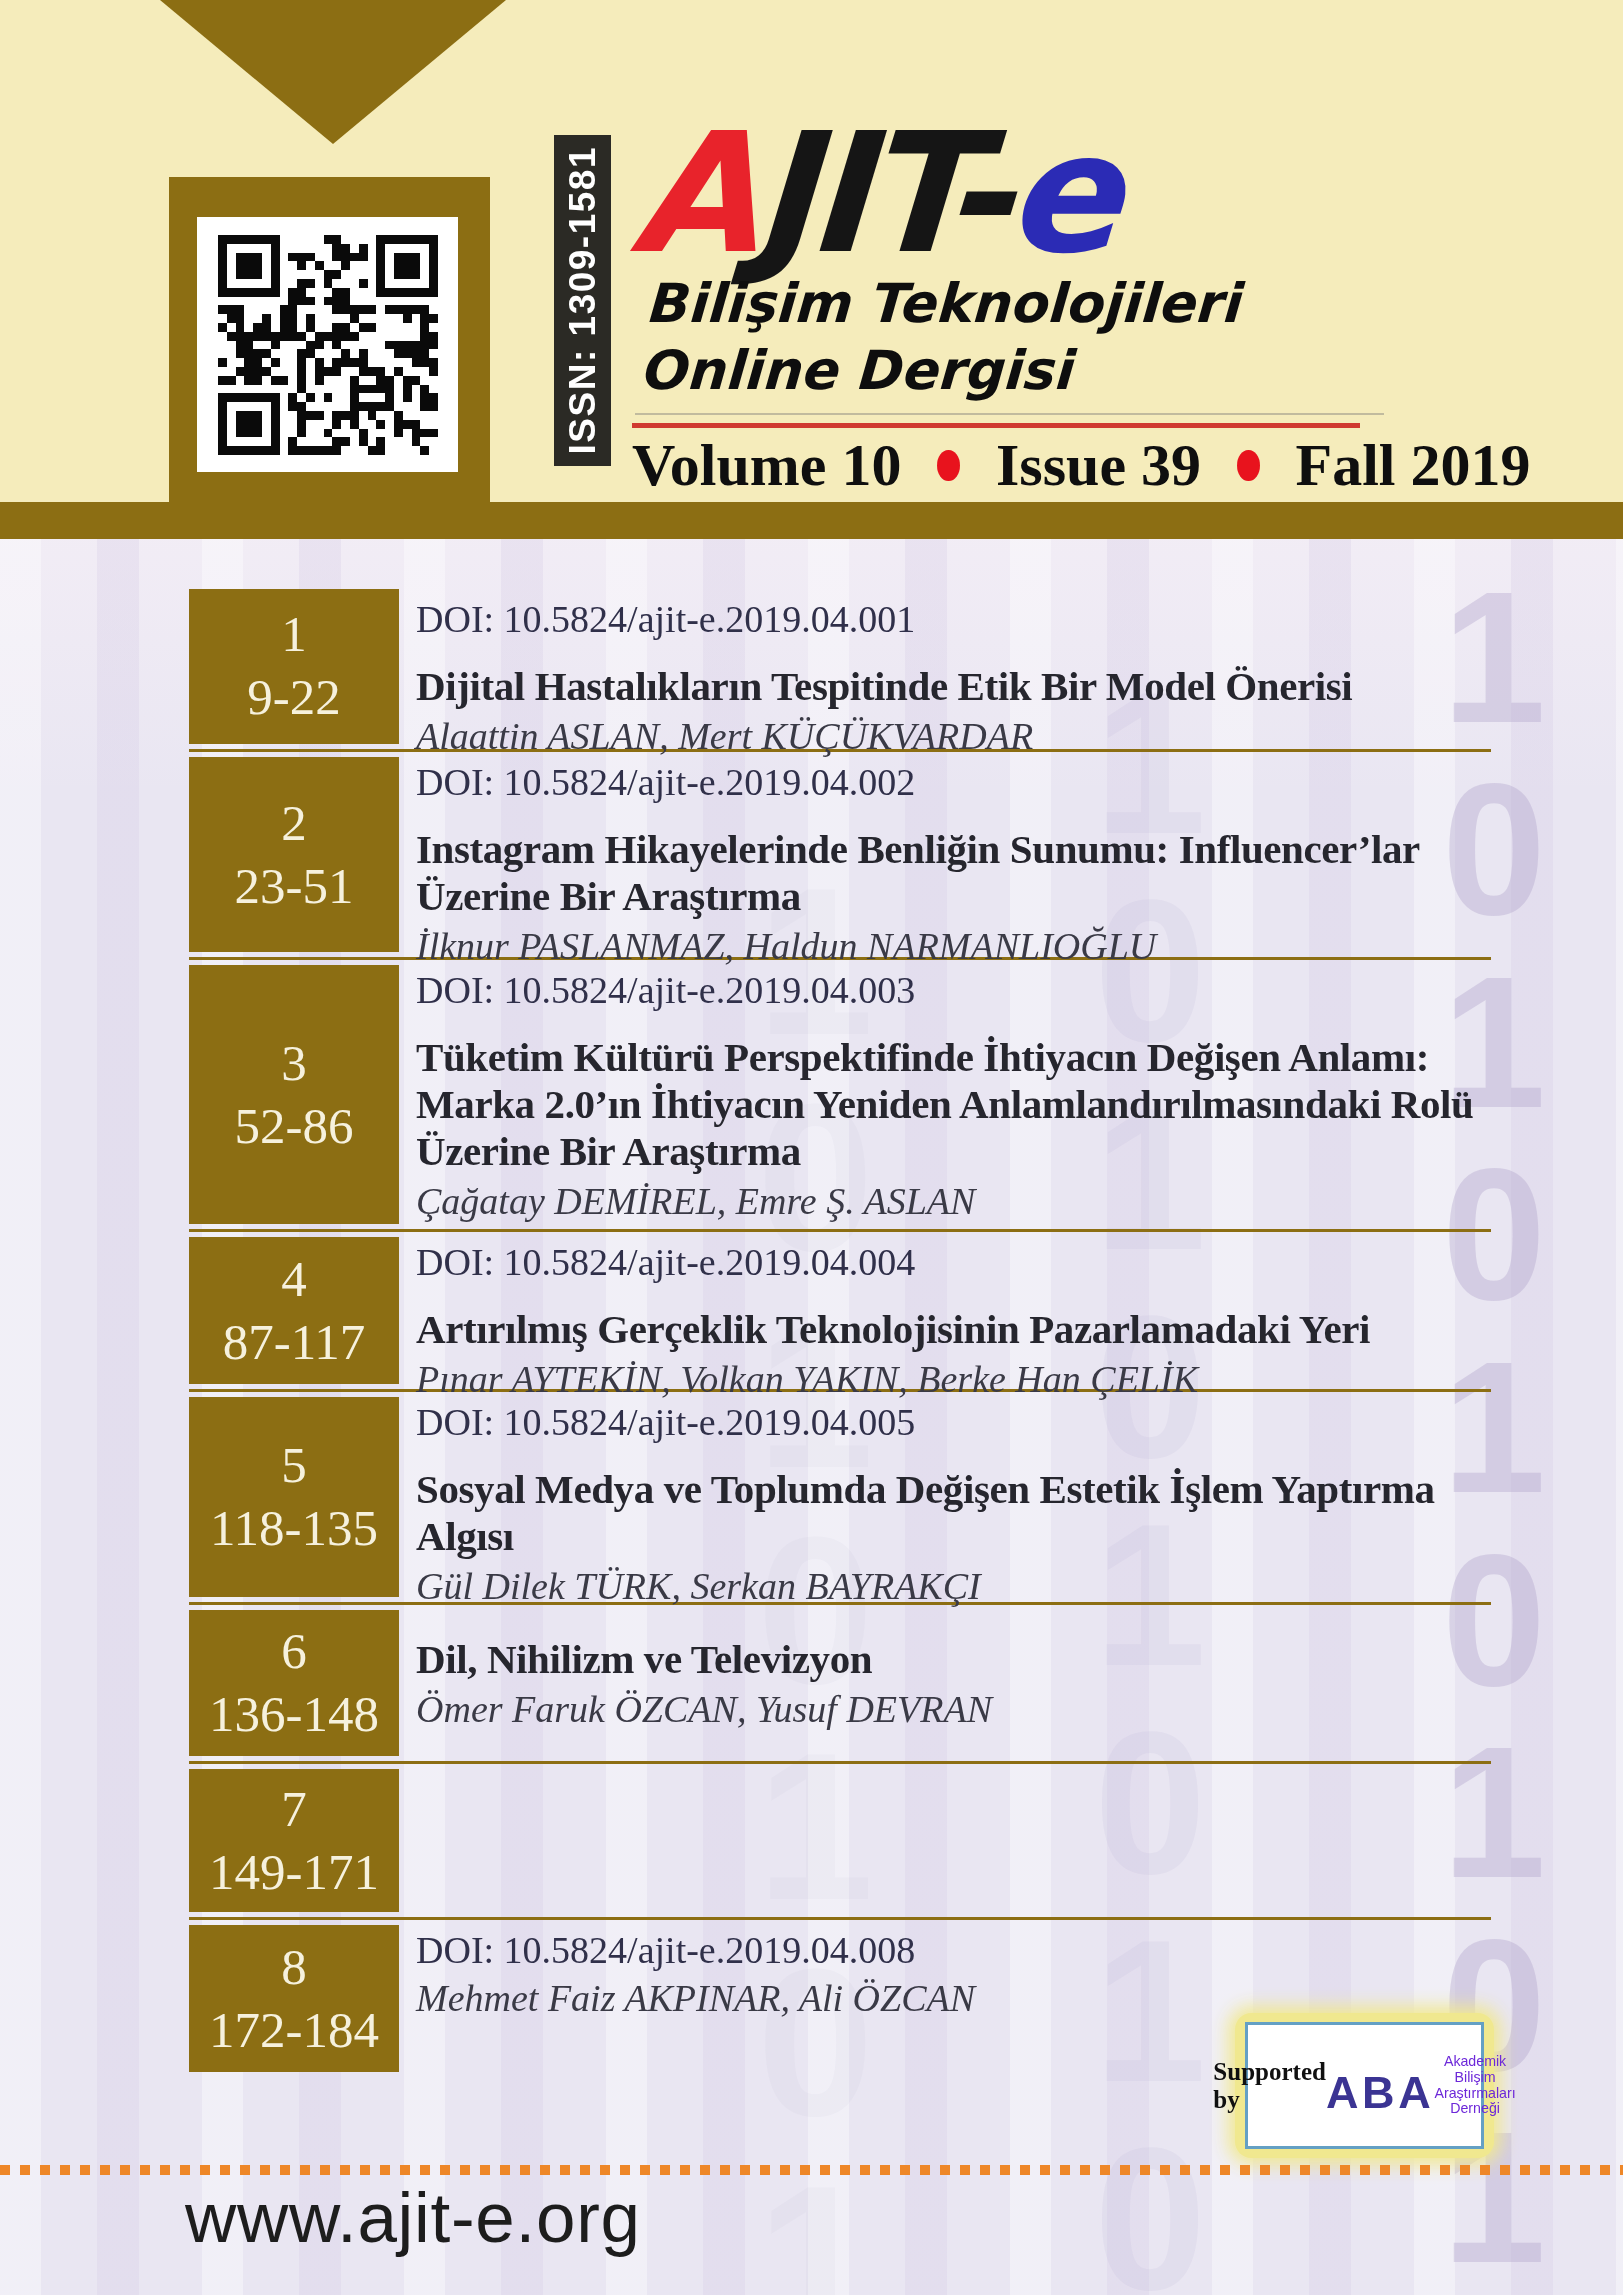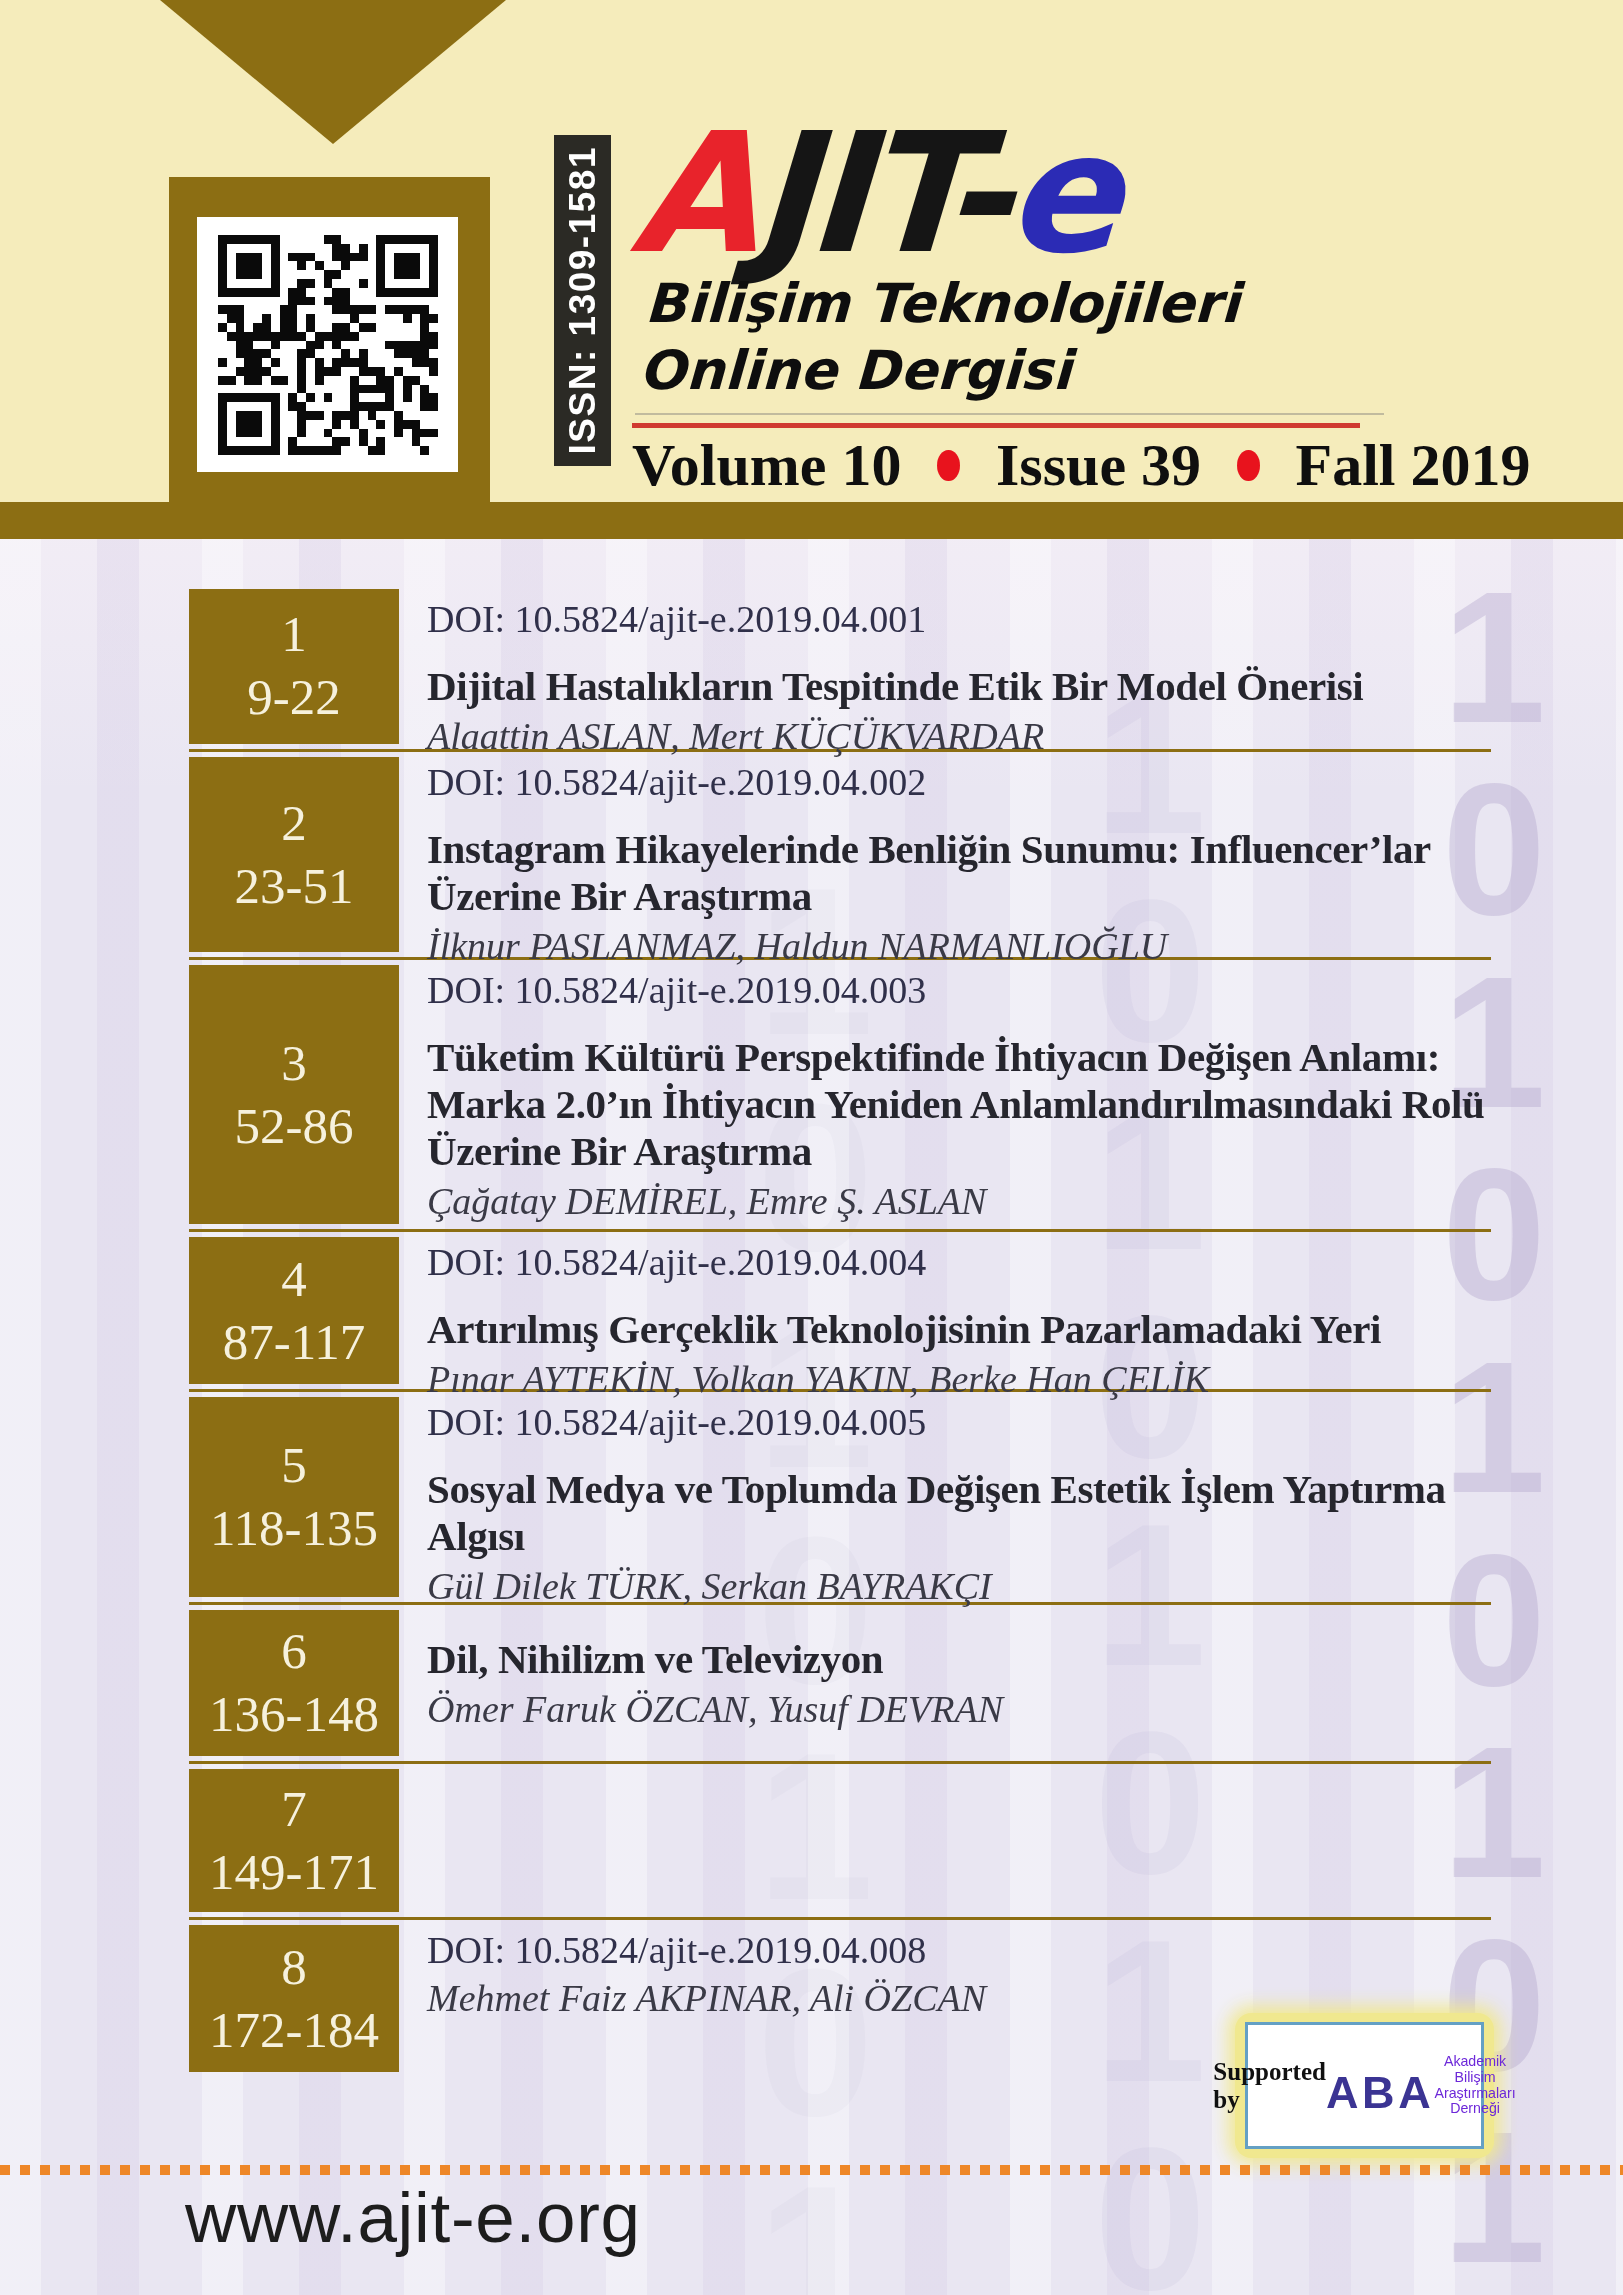--- a/index.html
+++ b/index.html
@@ -48,21 +48,21 @@
       font:700 187px "Liberation Sans",sans-serif;line-height:1.03;pointer-events:none;}
 
   
   .toc{position:absolute;left:189px;top:50px;width:1302px;z-index:2;}
   .toc-row{display:flex;box-sizing:border-box;border-bottom:3.7px solid #8c6e13;}
   .toc-row.last{border-bottom:none;}
   .num-box{flex:0 0 210px;width:210px;background:#8c6e13;margin-bottom:5.2px;
       display:flex;flex-direction:column;align-items:center;justify-content:center;gap:12px;
       color:#f6f1dd;font:400 51px "Liberation Serif",serif;line-height:1;}
   .toc-row:not(:first-child) .num-box{margin-top:5.2px;}
-  .entry-content{flex:1;box-sizing:border-box;padding:9px 0 0 28px;}
+  .entry-content{flex:1;box-sizing:border-box;padding:9px 0 0 17px;}
   .entry-doi{font:400 38px "Liberation Serif",serif;color:#30304a;line-height:1.12;}
   .entry-title{font:700 41px "Liberation Serif",serif;color:#26262e;letter-spacing:-0.4px;
       line-height:47px;margin-top:22px;}
   .entry-authors{font:italic 400 38px "Liberation Serif",serif;color:#3a3a46;line-height:1.1;margin-top:6px;}
 
   
   .badge{position:absolute;left:1235px;top:1474px;width:259px;height:145px;z-index:3;
       background:#f0e88f;border-radius:16.5px;box-shadow:0 0 16.5px 6.7px rgba(240,232,143,.95);}
   .badge-inner{position:absolute;left:9.7px;top:9px;right:9.7px;bottom:9px;background:#ffffff;
       border:3px solid #64a0c4;display:flex;flex-direction:row;align-items:center;justify-content:center;}

